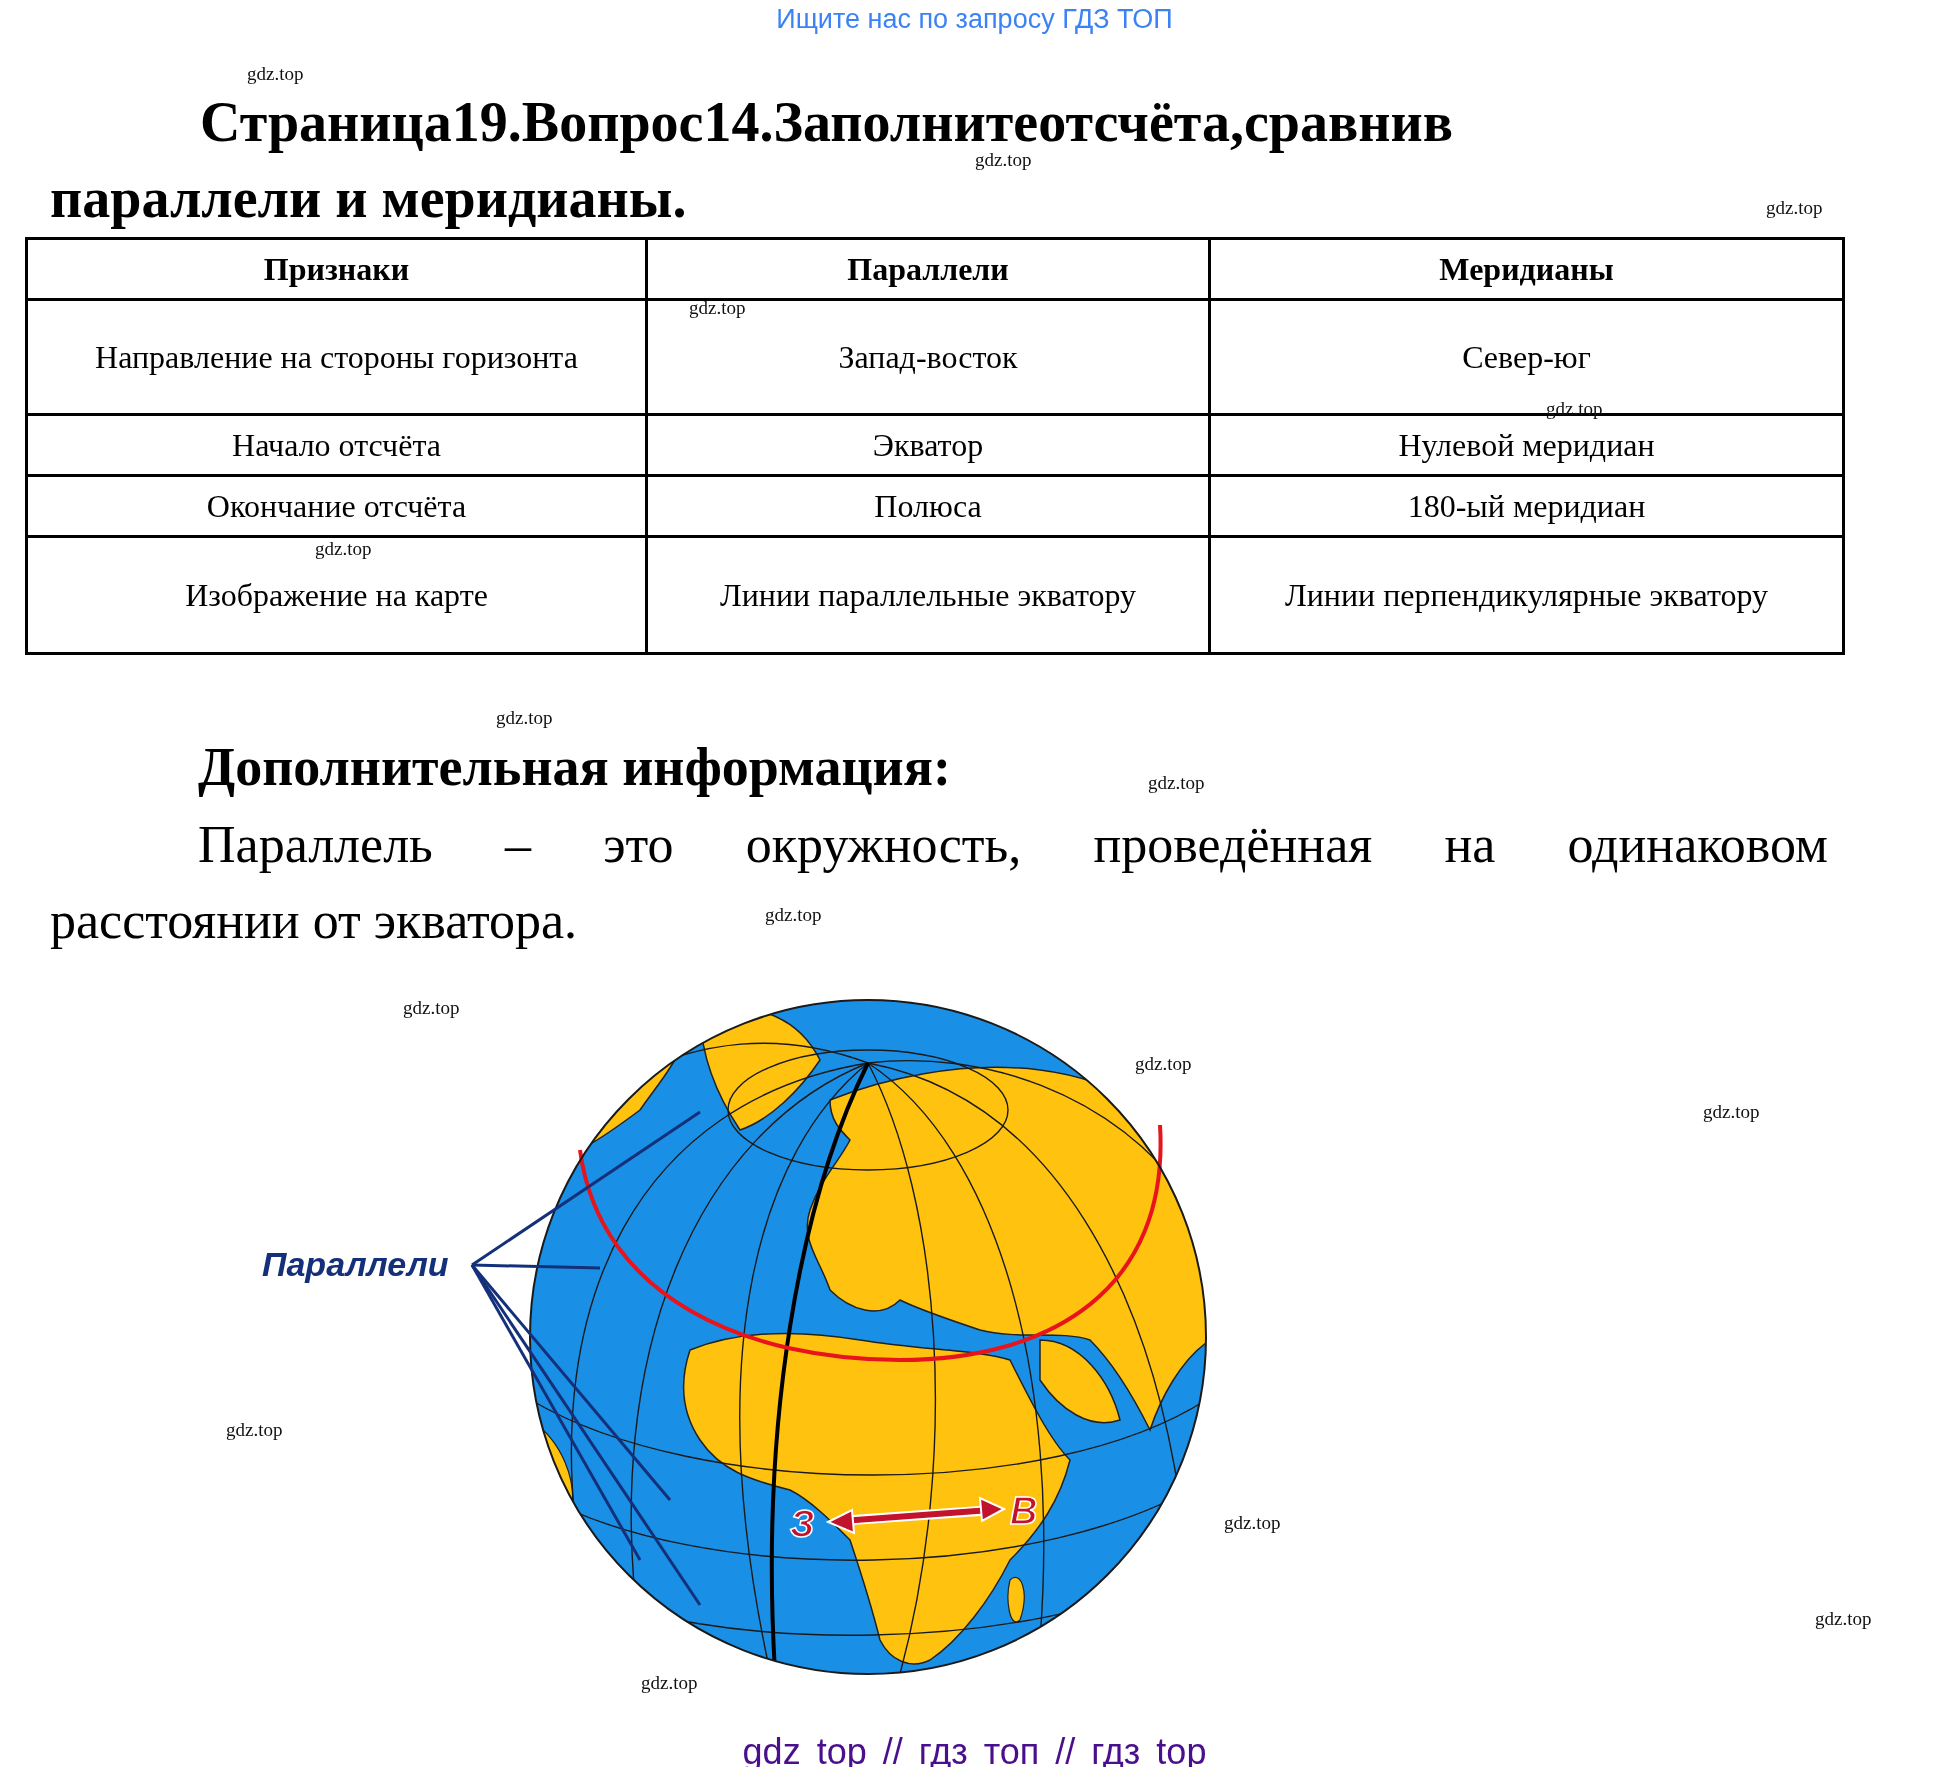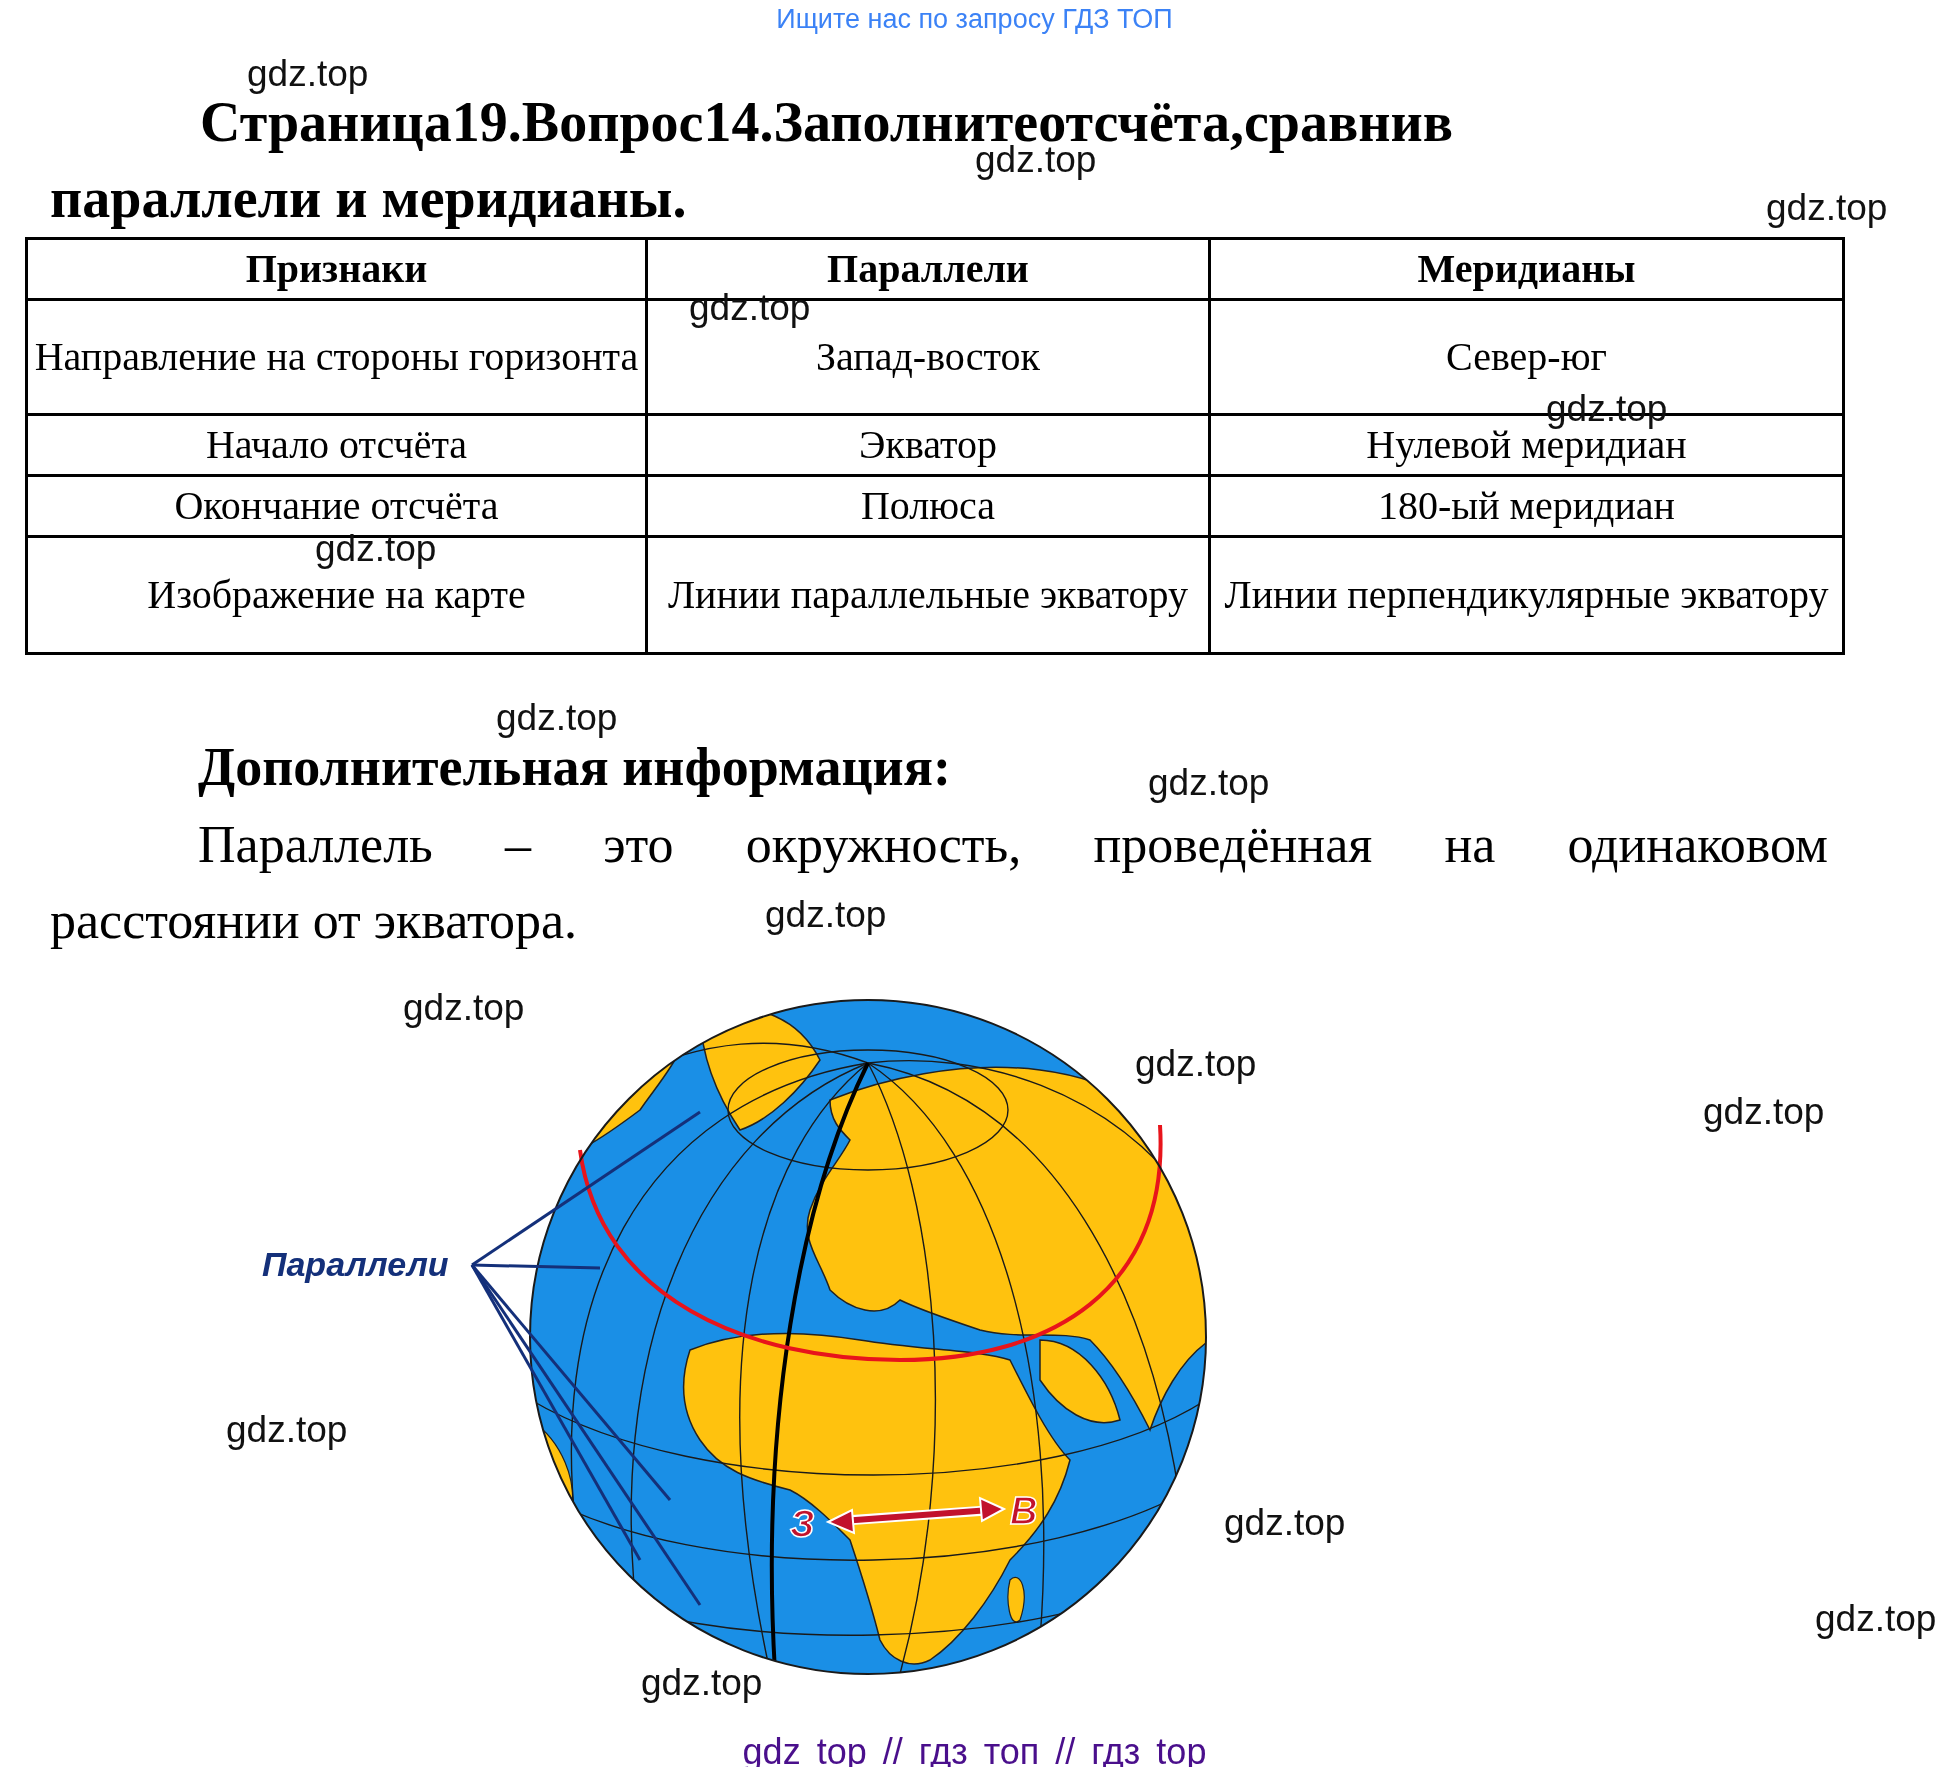--- a/index.html
+++ b/index.html
@@ -3,23 +3,23 @@
 <meta charset="utf-8">
 <style>
   html, body { margin:0; padding:0; background:#ffffff; }
   body { width:1949px; height:1767px; position:relative; overflow:hidden;
          font-family:"Liberation Serif", serif; color:#000; }
   .abs { position:absolute; }
   .banner { left:0; width:1949px; top:0; text-align:center; color:#3b82f6;
             font-family:"Liberation Sans", sans-serif; font-size:27px; line-height:38px; }
   .title { left:50px; top:84px; width:1780px; font-weight:bold; font-size:56px; line-height:76px; }
   .title .l1 { display:flex; padding-left:150px; }
-  .wm { font-family:Liberation Sans, sans-serif; font-size:37px; line-height:32px; color:#111; white-space:nowrap; }
+  .wm { font-family:Liberation Serif, serif; font-size:19px; line-height:32px; color:#111; white-space:nowrap; }
   table.cmp { position:absolute; left:25px; top:237px; width:1820px; border-collapse:collapse;
-              font-size:40px; line-height:58px; }
+              font-size:32px; line-height:58px; }
   table.cmp td, table.cmp th { border:3px solid #000; text-align:center; vertical-align:middle; padding:0 6px; }
   table.cmp th { font-weight:bold; height:56px; }
   .c1 { width:605px; } .c2 { width:548px; }
   .r1 td { height:112px; } .r2 td, .r3 td { height:56px; } .r4 td { height:114px; }
   .extra-h { left:198px; top:732px; font-weight:bold; font-size:54px; line-height:70px; }
   .para1 { left:198px; top:810px; width:1630px; font-size:52px; line-height:70px; display:flex; justify-content:space-between; }
   .para1 b { font-weight:normal; }
   .para2 { left:50px; top:886px; font-size:52px; line-height:70px; }
   .footer { left:0; width:1949px; top:1730px; text-align:center; color:#4a0f8c;
             font-family:"Liberation Sans", sans-serif; font-size:36px; line-height:44px; word-spacing:6px; }

